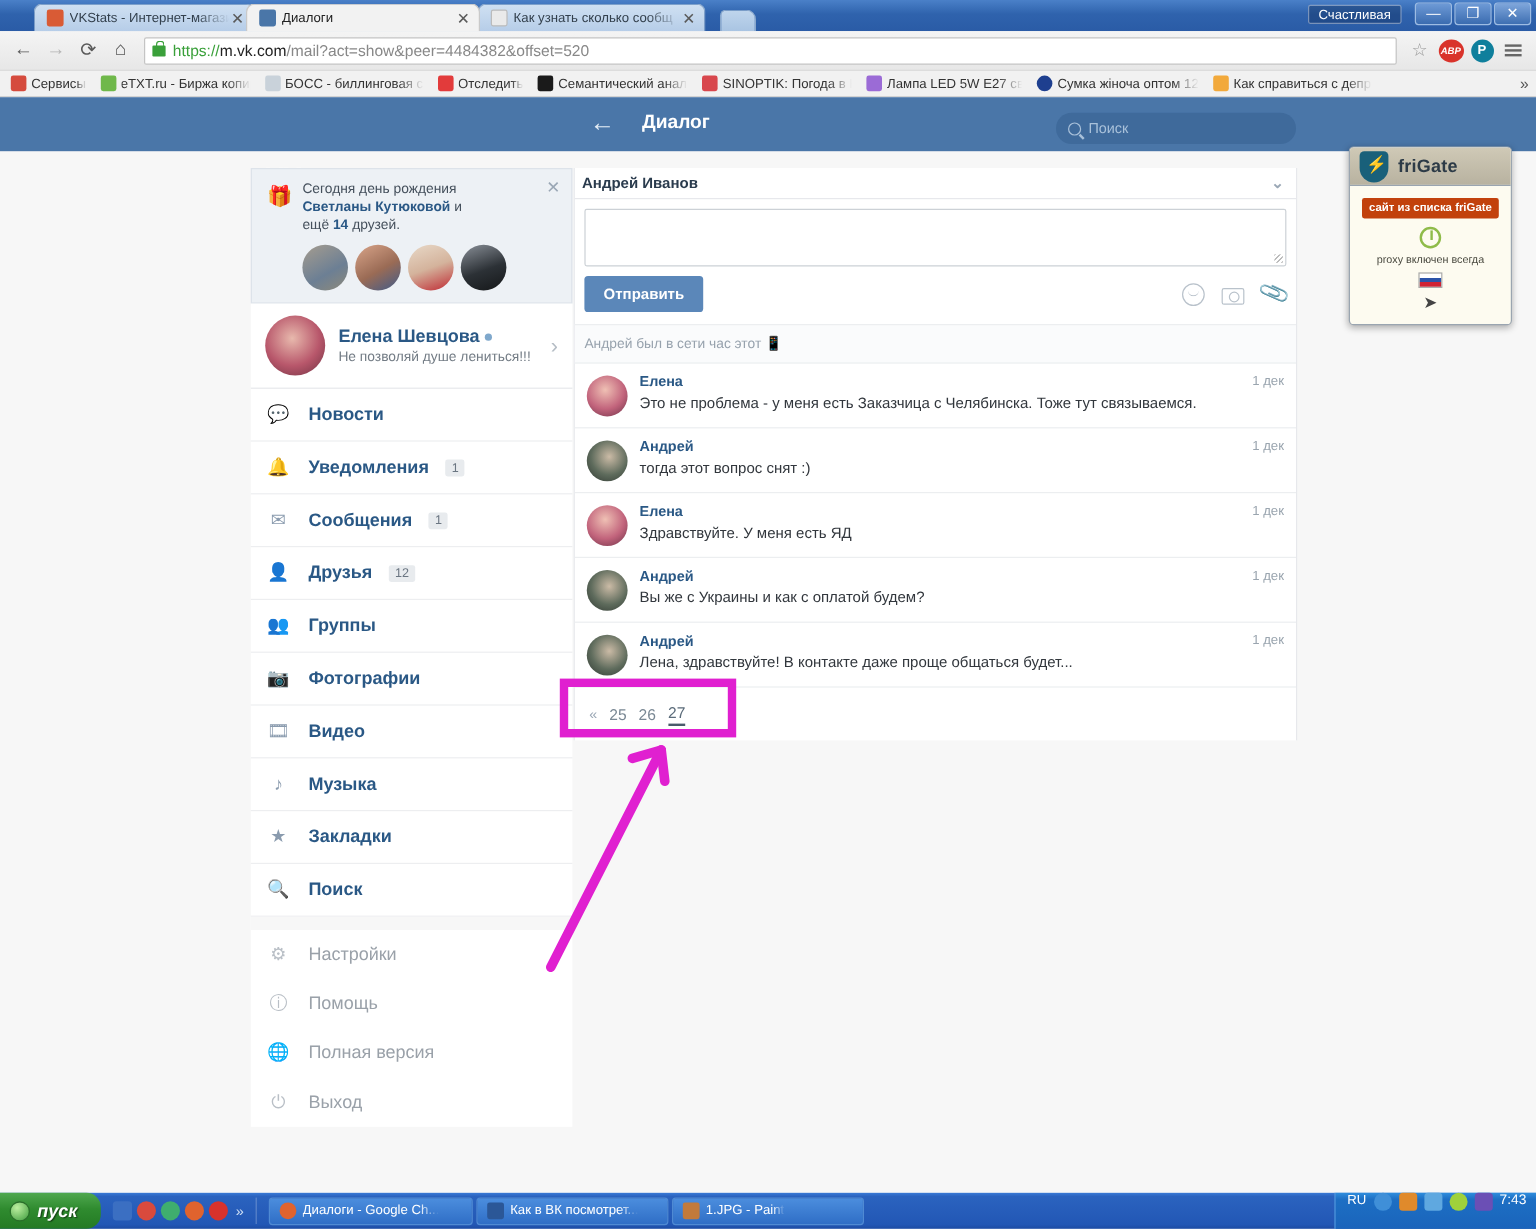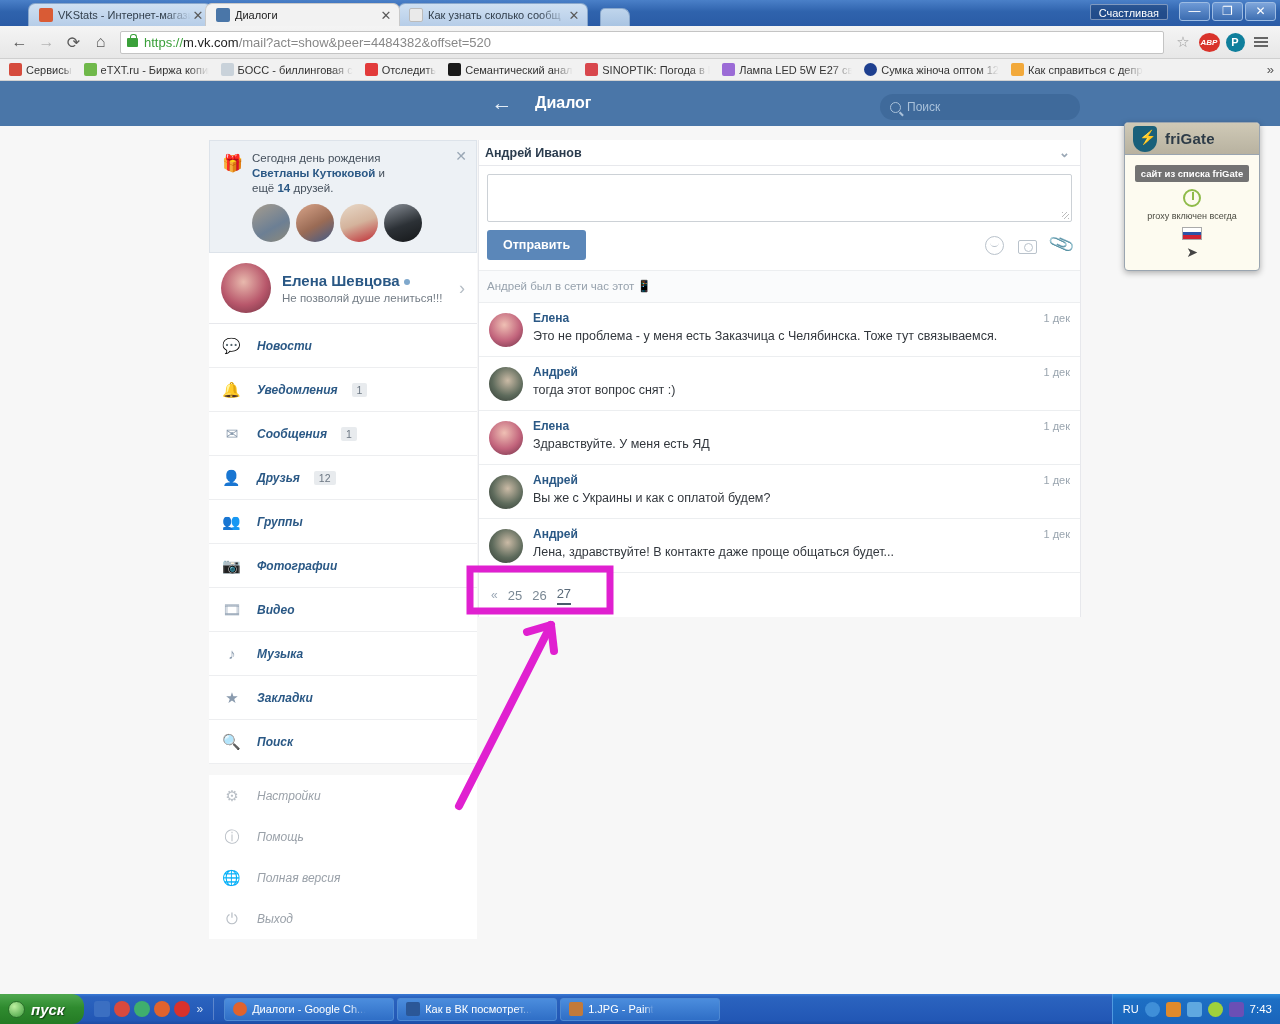--- a/index.html
+++ b/index.html
@@ -188,21 +188,21 @@
              background:#7fa8cc; margin-left:4px; vertical-align:middle;}
   .pstatus { font-size: 11.5px; color: #737c85; margin-top: 3px; }
   .pchev { position: absolute; right: 12px; color: #b5bdc5; font-size: 18px; }
 
   .menu { background: #fff; }
   .mi {
     display: flex; align-items: center; height: 44px; padding: 0 12px;
     border-bottom: 1px solid #edeef0; gap: 14px;
   }
   .mi:last-child { border-bottom: none; }
-  .mi .mlabel { font-size: 12px; font-weight: bold; color: #2a5885; font-style: italic; }
+  .mi .mlabel { font-size: 15px; font-weight: bold; color: #2a5885; }
   .mi.dim .mlabel { font-weight: normal; color: #9aa1a9; }
   .mi.dim { height: 41px; border-bottom: none; }
   .micon {
     width: 22px; flex: 0 0 22px; text-align: center; color: #8a9bae;
     font-size: 15px; line-height: 16px;
   }
   .mi.dim .micon { color: #b9bfc6; }
   .badge {
     background: #e8ebee; color: #6b7682; font-size: 10.5px;
     padding: 1px 5px; border-radius: 2px; font-weight: normal;
@@ -280,21 +280,21 @@
   .fg-logo {
     width: 24px; height: 26px; background: #19607a;
     border-radius: 4px 4px 12px 12px; position: relative; flex: 0 0 24px;
   }
   .fg-logo::after {
     content:"\26A1"; position:absolute; left:6px; top:3px; color:#fff; font-size:14px;
   }
   .fg-name { font-size: 15px; font-weight: bold; color: #2d3b47; letter-spacing:.2px;}
   .fg-body { padding: 8px 6px 10px 6px; text-align: center; }
   .fg-pill {
-    background: #737373; color: #fff; font-size: 9.5px; font-weight: bold;
+    background: #c2410c; color: #fff; font-size: 9.5px; font-weight: bold;
     padding: 3px 6px; border-radius: 2px; display: inline-block; white-space: nowrap;
   }
   .fg-power {
     width: 18px; height: 18px; border-radius: 50%; border: 2px solid #8fbb4a;
     margin: 7px auto 4px auto; position: relative;
   }
   .fg-power::after { content:""; position:absolute; left:7px; top:1px; width:2px; height:8px; background:#8fbb4a;}
   .fg-status { font-size: 9px; color: #4a4a40; }
   .fg-flag { width: 20px; height: 13px; margin: 6px auto 4px auto; border:1px solid #aaa;
              background: linear-gradient(180deg,#fff 0 33%,#2b53a8 33% 66%,#cf2233 66% 100%); }
@@ -334,21 +334,21 @@
     color: #fff; font-size: 11px; max-width: 170px; overflow: hidden; white-space: nowrap;
   }
   .task .tico { width: 14px; height: 14px; flex: 0 0 14px; border-radius: 2px; }
   .task .ttxt {
     overflow:hidden;
     -webkit-mask-image: linear-gradient(90deg,#000 85%,transparent 100%);
     mask-image: linear-gradient(90deg,#000 85%,transparent 100%);
   }
   .tray {
     position: absolute; right: 0; top: 0; height: 30px;
-    display: flex; align-items: center; gap: 6px; padding: 0 8px 0 10px;
+    display: flex; align-items: flex-start; gap: 6px; padding: 0 8px 0 10px;
     background: linear-gradient(180deg,#2f8ddd 0%,#1d6fc4 18%,#1a64bb 100%);
     border-left: 1px solid #4f9ae0;
     color: #fff; font-size: 11px;
   }
   .tray .lang { font-size: 11px; color: #fff; }
   .tray .tico2 { width: 15px; height: 15px; border-radius: 3px; }
   .tray .clock { font-size: 11.5px; }
 </style>
 </head>
 <body>

